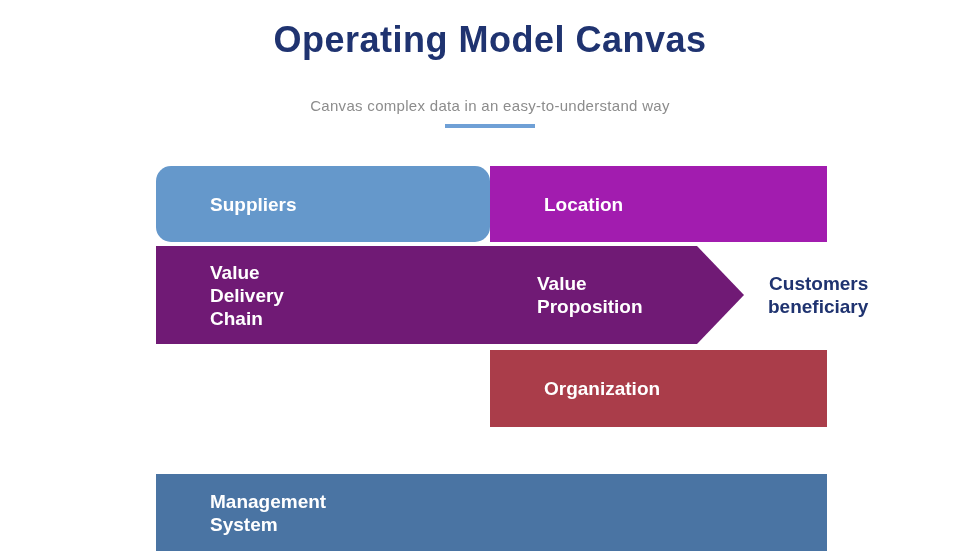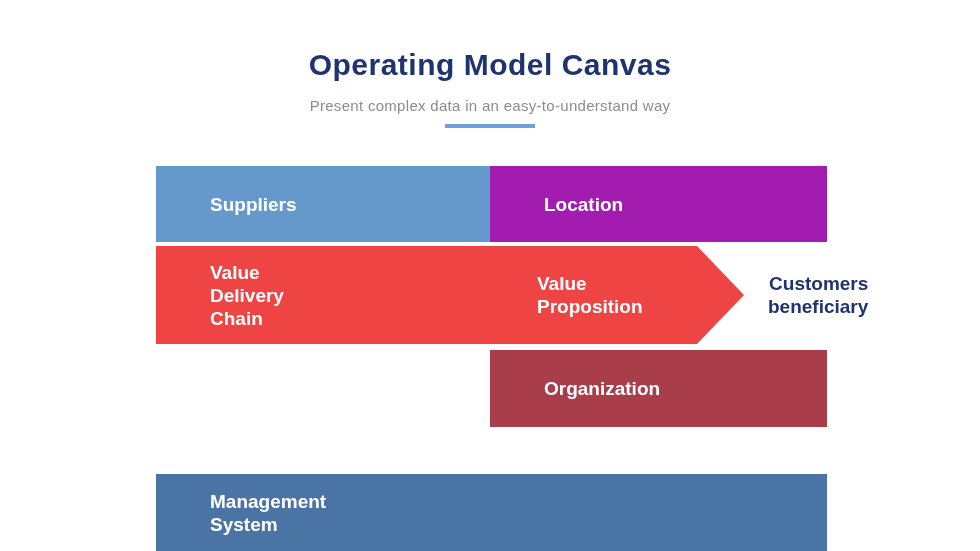--- a/index.html
+++ b/index.html
@@ -2,40 +2,40 @@
 <html><head>
 <meta charset="utf-8">
 <style>
   * { margin:0; padding:0; box-sizing:border-box; }
   html, body { background:#ffffff; }
   .slide {
     position:relative; width:980px; height:551px; margin:0 auto;
     background:#ffffff; font-family:"Liberation Sans", sans-serif; overflow:hidden;
   }
   .title {
-    position:absolute; left:0; right:0; top:48px; text-align:center;
-    color:#1F3370; font-size:30px; font-weight:bold; letter-spacing:0.5px;
+    position:absolute; left:0; right:0; top:19px; text-align:center;
+    color:#1F3370; font-size:36px; font-weight:bold; letter-spacing:0.5px;
   }
   .subtitle {
     position:absolute; left:0; right:0; top:97px; text-align:center;
     color:#8C8C8C; font-size:15px; letter-spacing:0.3px;
   }
   .underline {
     position:absolute; left:445px; top:124px; width:90px; height:4px;
     background:#6FA0D6;
   }
   .box {
     position:absolute; display:flex; align-items:center;
     color:#ffffff; font-weight:bold; font-size:19px; line-height:23px;
   }
   .box .lbl { padding-left:54px; white-space:pre-line; }
-  .suppliers    { left:156px; top:166px; width:334px; height:76px; background:#6598CB; }
+  .suppliers    { left:156px; top:166px; width:334px; height:76px; background:#6598CB;border-radius:15px; }
   .location     { left:490px; top:166px; width:337px; height:76px; background:#a21caf; }
   .arrow {
-    left:156px; top:246px; width:588px; height:98px; background:#ef4444;
+    left:156px; top:246px; width:588px; height:98px; background:#701a75;
     clip-path:polygon(0 0, 541px 0, 588px 50%, 541px 100%, 0 100%);
   }
   .value-prop {
     position:absolute; left:381px; top:50%; transform:translateY(-50%);
     white-space:pre-line;
   }
   .customers {
     position:absolute; left:768px; top:246px; height:98px;
     display:flex; align-items:center;
     color:#1F3370; font-weight:bold; font-size:19px; line-height:23px;
@@ -46,21 +46,21 @@
   .information  { left:490px; top:350px; width:337px; height:77px; background:#AA3D4A; }
   .management   { left:156px; top:434px; width:671px; height:77px; background:#4A74A3;margin-top:40px; }
 </style>
 </head>
 <body>
 
 <div class="slide">
 
   <h1 class="title">Operating Model Canvas</h1>
 
-  <p class="subtitle">Present complex data in an easy-to-understand way</p>
+  <p class="subtitle">Canvas complex data in an easy-to-understand way</p>
 
   <div class="underline"></div>
 
   <div class="box suppliers">
     <span class="lbl">Suppliers</span>
   </div>
 
   <div class="box location">
     <span class="lbl">Location</span>
   </div>

